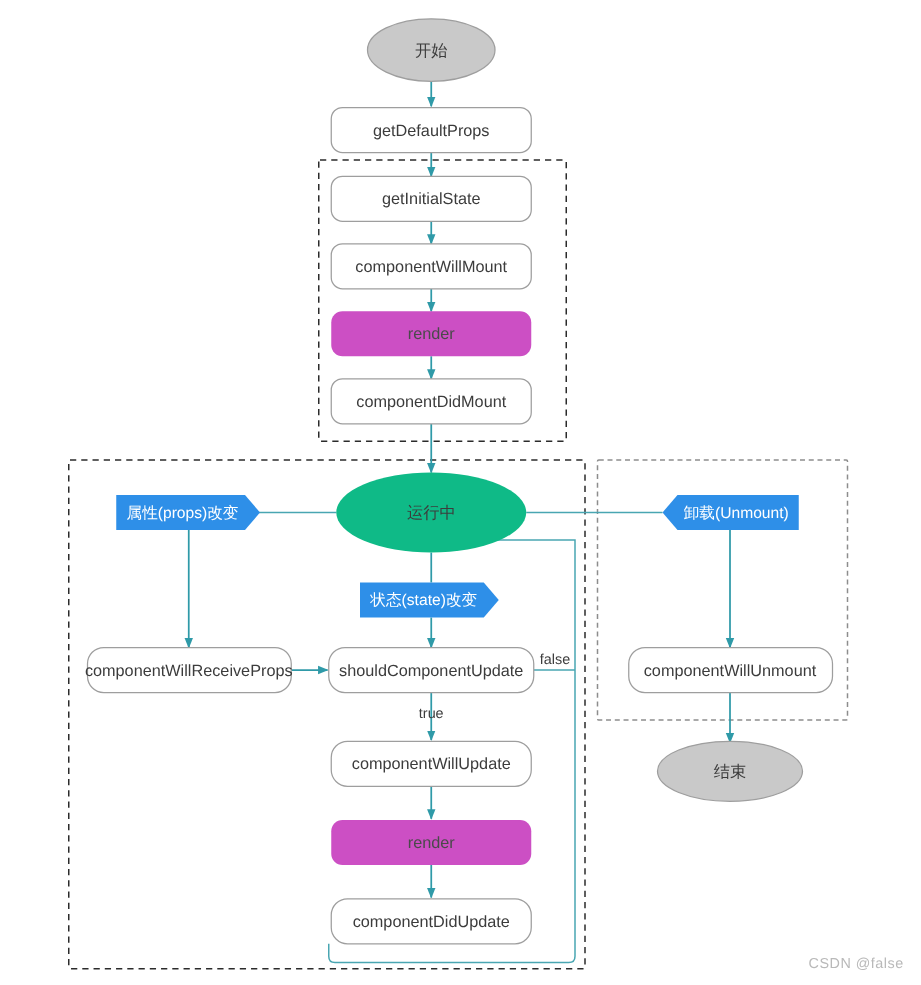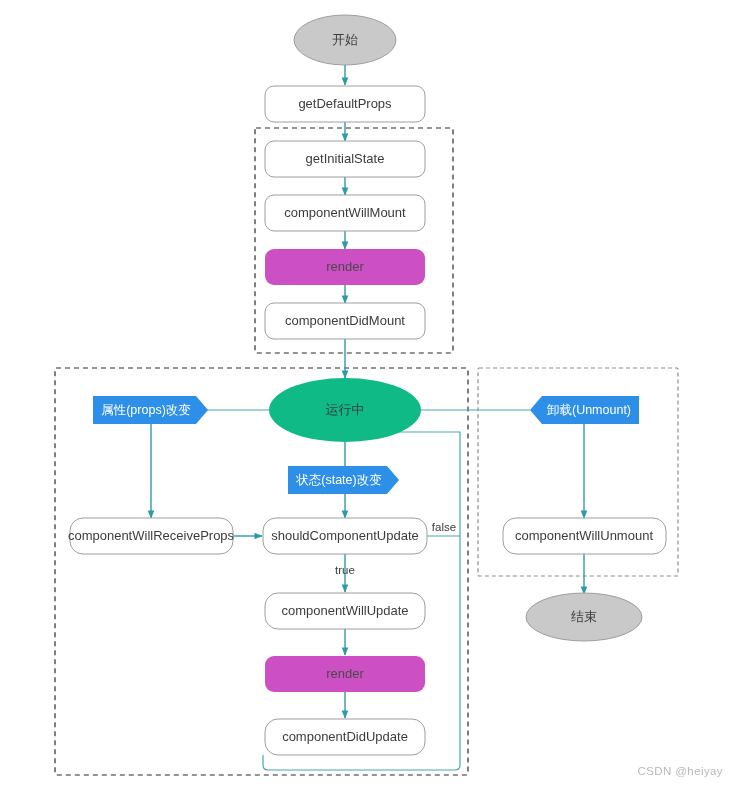--- a/index.html
+++ b/index.html
@@ -142,15 +142,15 @@
       <rect class="proc-rect" x="503" y="518" width="163" height="36" rx="13"></rect>
       <text class="node-label" x="584" y="537">componentWillUnmount</text>
     </g>
 
     <g>
       <ellipse class="term-ellipse" cx="584" cy="617" rx="58" ry="24" fill="#c9c9c9"></ellipse>
       <text class="node-label cn" x="584" y="618">结束</text>
     </g>
   </svg>
 
-  <div class="watermark">CSDN @heiyay</div>
+  <div class="watermark">CSDN @false</div>
 
 </div>
 
 </body></html>

